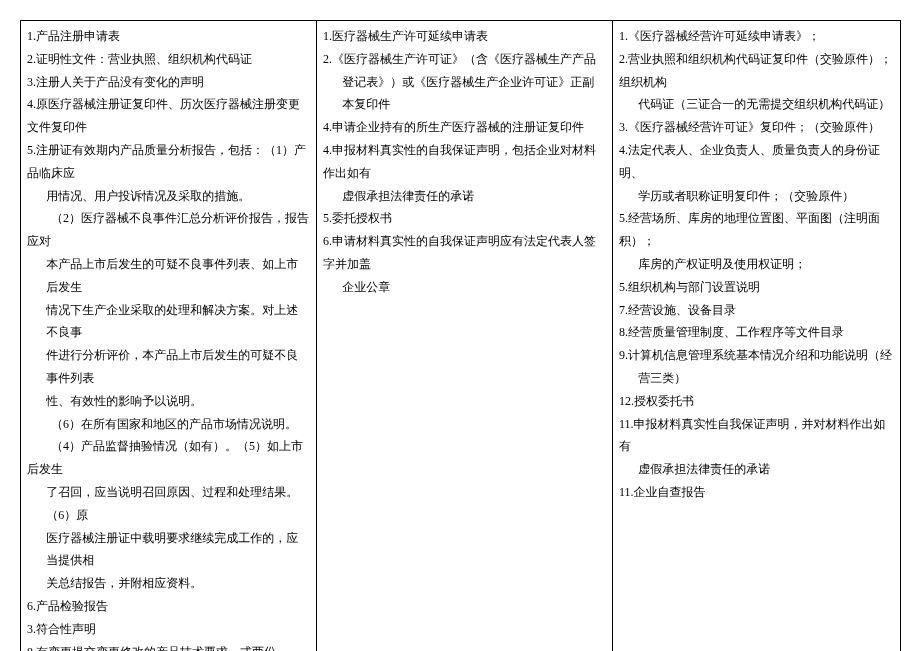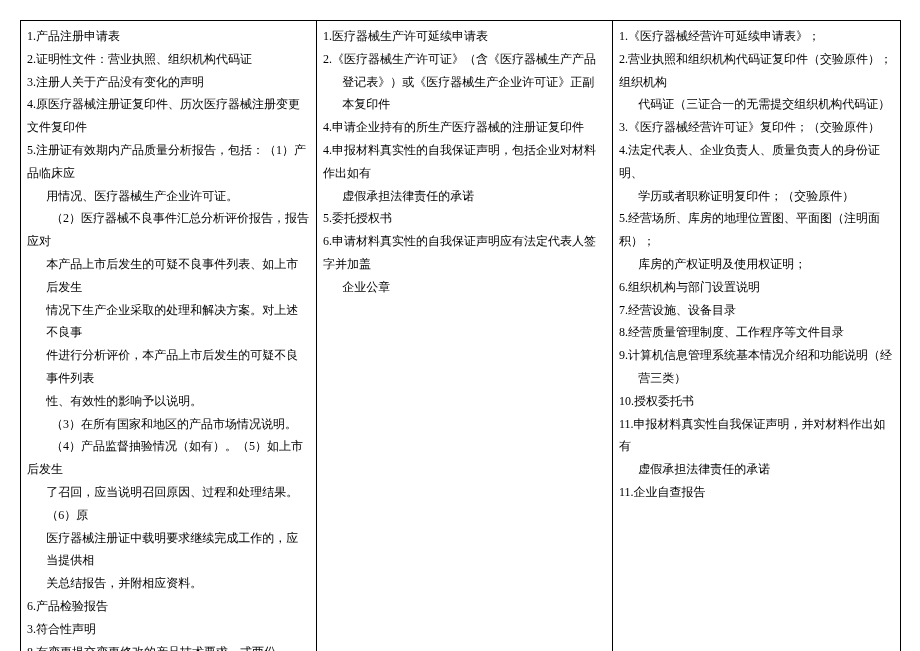--- a/index.html
+++ b/index.html
@@ -37,27 +37,27 @@
     <col style="width:288px">
   </colgroup>
   <tbody>
       <tr>
     <td class="cell">
       <span>1.产品注册申请表</span><br>
       <span>2.证明性文件：营业执照、组织机构代码证</span><br>
       <span>3.注册人关于产品没有变化的声明</span><br>
       <span>4.原医疗器械注册证复印件、历次医疗器械注册变更文件复印件</span><br>
       <span>5.注册证有效期内产品质量分析报告，包括：（1）产品临床应</span><br>
-      <span class="indent1">用情况、医疗器械生产企业许可证。</span>
+      <span class="indent1">用情况、用户投诉情况及采取的措施。</span>
       <span class="ind2">（2）医疗器械不良事件汇总分析评价报告，报告应对</span>
       <span class="indent1">本产品上市后发生的可疑不良事件列表、如上市后发生</span>
       <span class="indent1">情况下生产企业采取的处理和解决方案。对上述不良事</span>
       <span class="indent1">件进行分析评价，本产品上市后发生的可疑不良事件列表</span>
       <span class="indent1">性、有效性的影响予以说明。</span>
-      <span class="ind2">（3）在所有国家和地区的产品市场情况说明。</span>
+      <span class="ind2">（6）在所有国家和地区的产品市场情况说明。</span>
       <span class="ind2">（4）产品监督抽验情况（如有）。（5）如上市后发生</span>
       <span class="indent1">了召回，应当说明召回原因、过程和处理结果。（6）原</span>
       <span class="indent1">医疗器械注册证中载明要求继续完成工作的，应当提供相</span>
       <span class="indent1">关总结报告，并附相应资料。</span>
       <span>6.产品检验报告</span><br>
       <span>3.符合性声明</span><br>
       <span>8.有变更提交变更修改的产品技术要求一式两份</span><br>
       <br>
       
     </td>
@@ -74,26 +74,26 @@
     </td>
     <td class="cell">
       <span>1.《医疗器械经营许可延续申请表》；</span><br>
       <span>2.营业执照和组织机构代码证复印件（交验原件）；组织机构</span><br>
       <span class="indent1">代码证（三证合一的无需提交组织机构代码证）</span>
       <span>3.《医疗器械经营许可证》复印件；（交验原件）</span><br>
       <span>4.法定代表人、企业负责人、质量负责人的身份证明、</span><br>
       <span class="indent1">学历或者职称证明复印件；（交验原件）</span>
       <span>5.经营场所、库房的地理位置图、平面图（注明面积）；</span><br>
       <span class="indent1">库房的产权证明及使用权证明；</span>
-      <span>6.组织机构与部门设置说明</span><br>
+      <span>5.组织机构与部门设置说明</span><br>
       <span>7.经营设施、设备目录</span><br>
       <span>8.经营质量管理制度、工作程序等文件目录</span><br>
       <span>9.计算机信息管理系统基本情况介绍和功能说明（经</span><br>
       <span class="indent1">营三类）</span>
-      <span>10.授权委托书</span><br>
+      <span>12.授权委托书</span><br>
       <span>11.申报材料真实性自我保证声明，并对材料作出如有</span><br>
       <span class="indent1">虚假承担法律责任的承诺</span>
       <span>11.企业自查报告</span>
     </td>
   </tr>
 
 </tbody>
   </table>
 
 </body></html>

